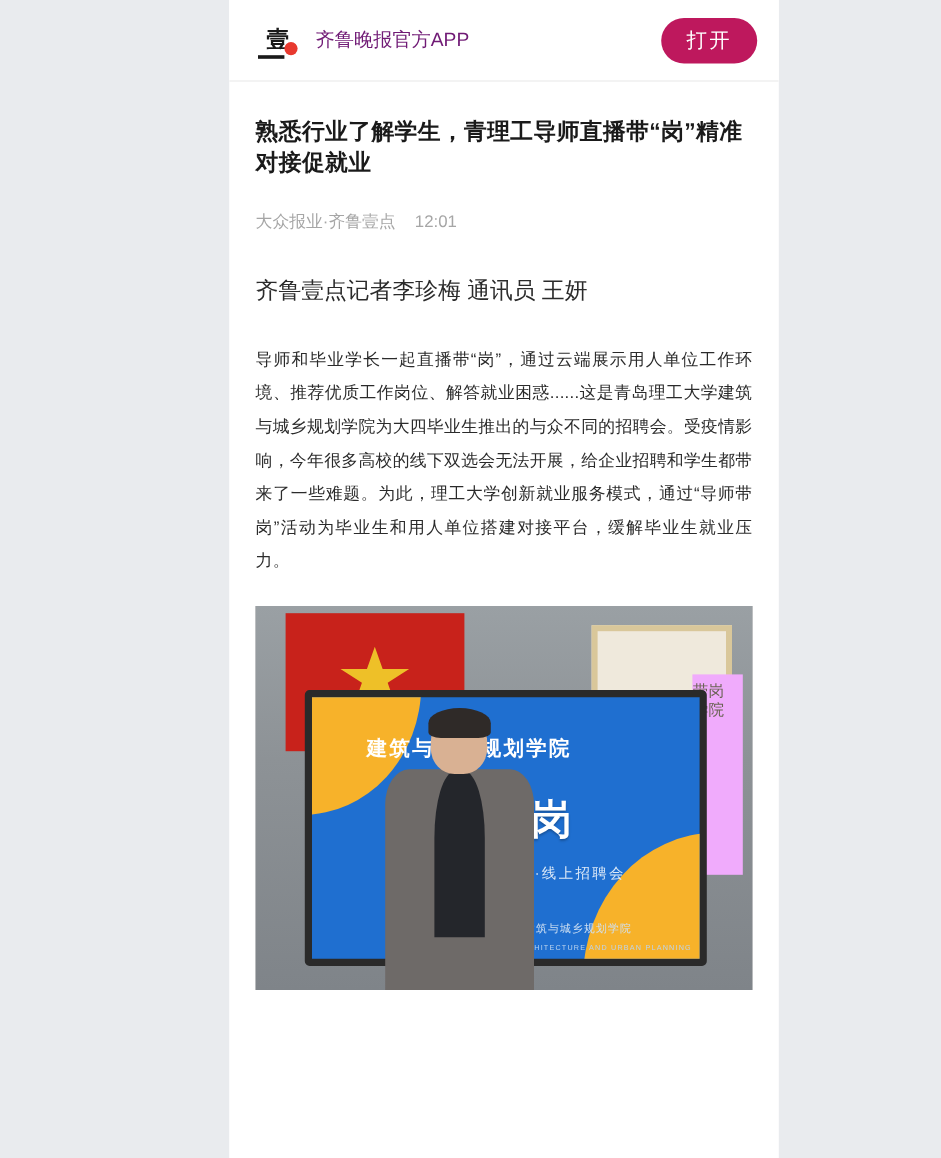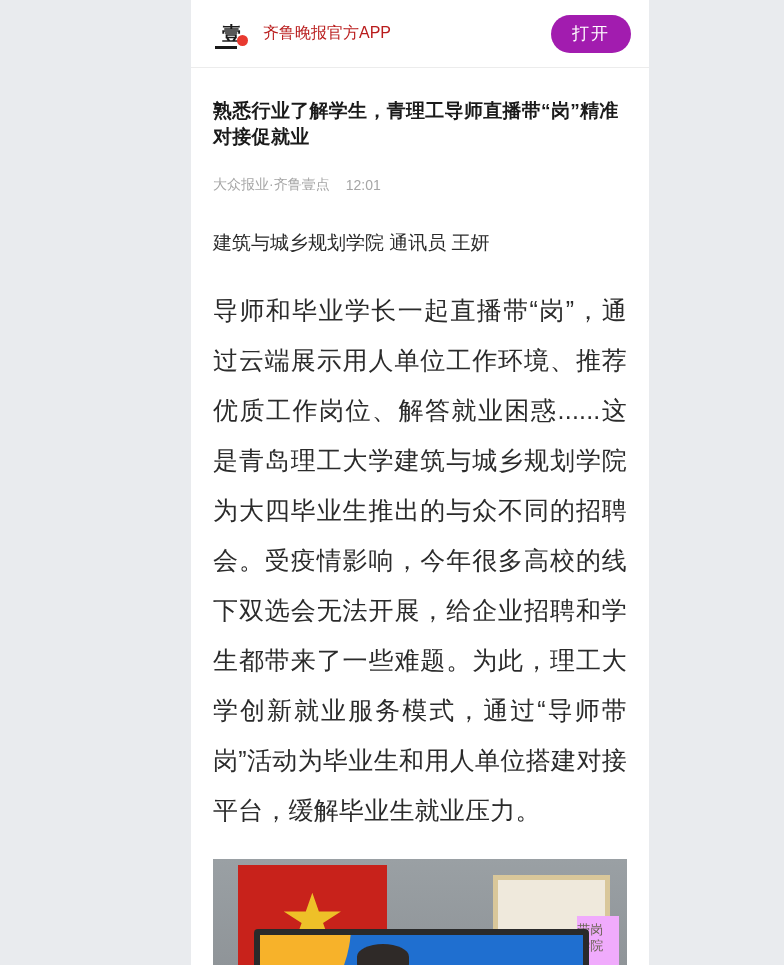--- a/index.html
+++ b/index.html
@@ -71,31 +71,31 @@
     position: absolute;
     left: 4px;
     bottom: 5px;
     width: 22px;
     height: 3px;
     background: #1a1a1a;
   }
   .appbar-title {
     margin-left: 12px;
     font-size: 16px;
-    color: #b91c1c;
+    color: #701a75;
     white-space: nowrap;
     flex: 1 1 auto;
   }
   .open-btn {
     flex: 0 0 auto;
     width: 80px;
     height: 38px;
     border: none;
     border-radius: 19px;
-    background: #a21caf;
+    background: #be185d;
     color: #ffffff;
     font-size: 17px;
     font-family: Liberation Mono, monospace;
     cursor: pointer;
     letter-spacing: 2px;
   }
 
   
   .article {
     padding: 30px 22px 0 22px;
@@ -104,36 +104,36 @@
   .headline {
     font-size: 19px;
     line-height: 1.38;
     font-weight: bold;
     color: #1a1a1a;
     margin: 0 0 26px 0;
     letter-spacing: 0.3px;
   }
   .meta {
     display: flex;
-    align-items: center;
+    align-items: flex-start;
     gap: 16px;
     margin-bottom: 34px;
   }
   .meta-source, .meta-time {
     font-size: 14px;
     color: #a6a6a6;
   }
   .byline {
     font-size: 19px;
     color: #2b2b2b;
     margin: 0 0 26px 0;
     line-height: 1.6;
   }
   .body-para {
-    font-size: 25px;
+    font-size: 14px;
     color: #2b2b2b;
     line-height: 2.0;
     margin: 0 0 24px 0;
     text-align: justify;
     letter-spacing: 0.2px;
   }
 
   
   .photo {
     width: 100%;
@@ -327,21 +327,21 @@
     </div>
 
     <div class="article">
       <h1 class="headline">熟悉行业了解学生，青理工导师直播带“岗”精准对接促就业</h1>
 
       <div class="meta">
         <span class="meta-source">大众报业·齐鲁壹点</span>
         <span class="meta-time">12:01</span>
       </div>
 
-      <p class="byline">建筑与城乡规划学院 通讯员 王妍</p>
+      <p class="byline">齐鲁壹点记者李珍梅 通讯员 王妍</p>
 
       <p class="body-para">导师和毕业学长一起直播带“岗”，通过云端展示用人单位工作环境、推荐优质工作岗位、解答就业困惑......这是青岛理工大学建筑与城乡规划学院为大四毕业生推出的与众不同的招聘会。受疫情影响，今年很多高校的线下双选会无法开展，给企业招聘和学生都带来了一些难题。为此，理工大学创新就业服务模式，通过“导师带岗”活动为毕业生和用人单位搭建对接平台，缓解毕业生就业压力。</p>
 
       <div class="photo">
         <div class="wall"></div>
         <div class="flag">
           <div class="emblem"></div>
         </div>
         <div class="frame"></div>
         <div class="banner-right">带岗 学院</div>

